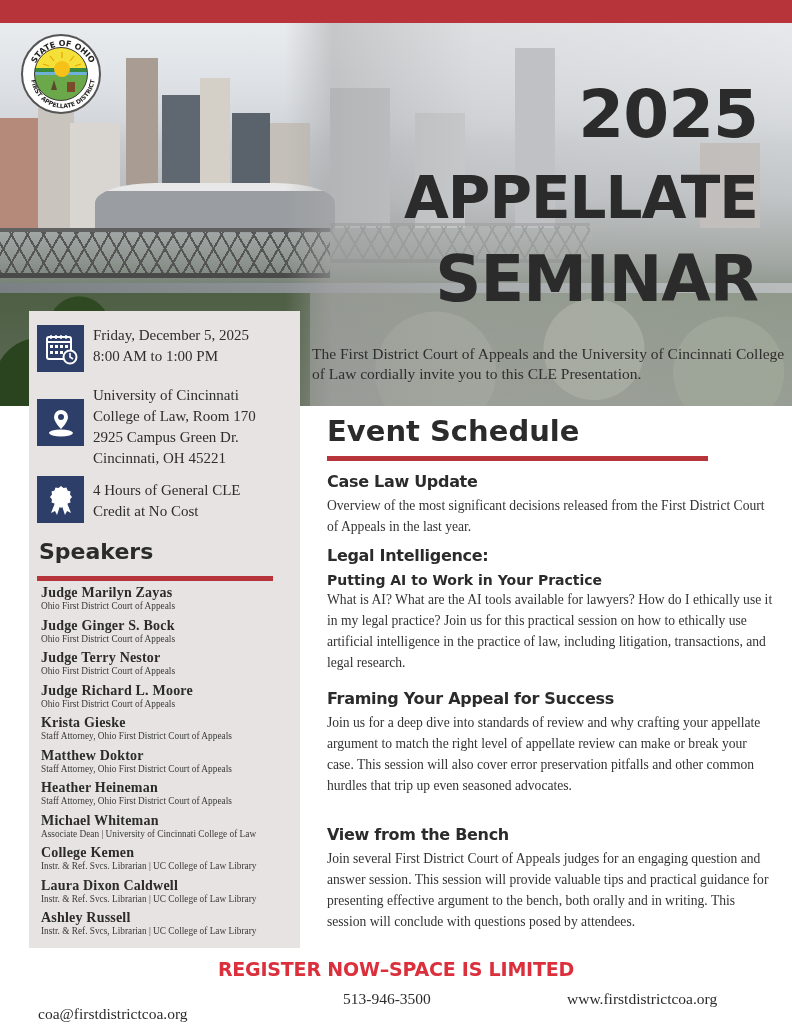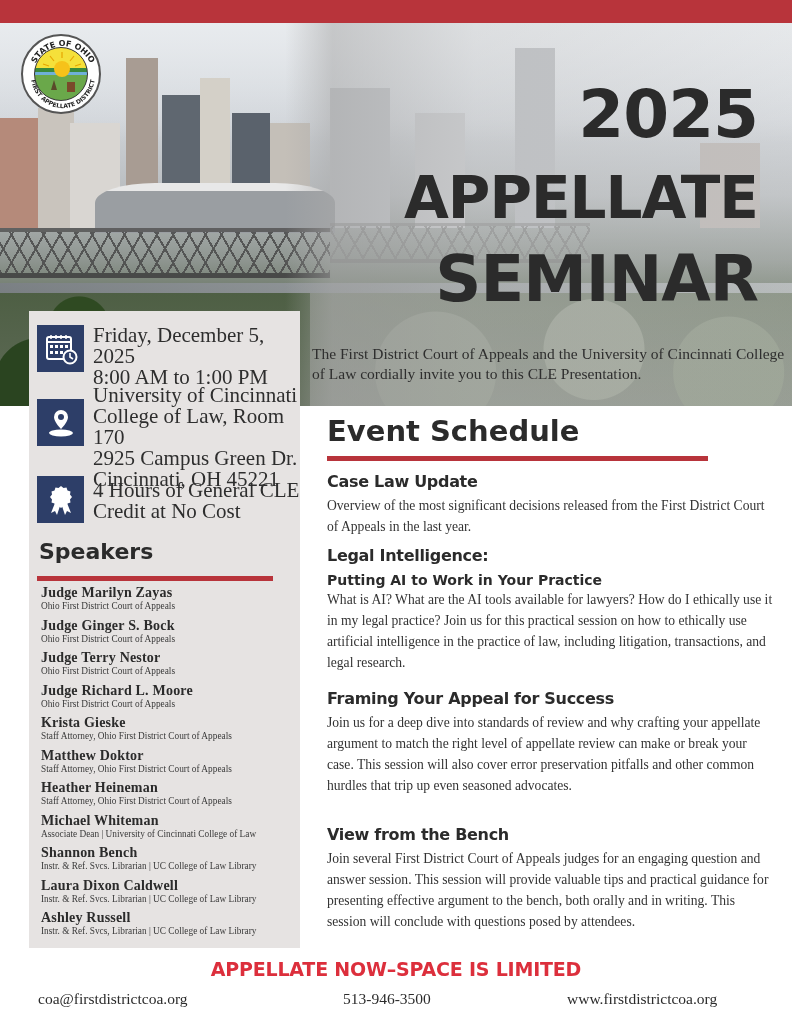--- a/index.html
+++ b/index.html
@@ -48,21 +48,21 @@
   .title.l1 { top: 82px; font-size: 66px; line-height: 66px; }
   .title.l2 { top: 168px; font-size: 58px; line-height: 60px; }
   .title.l3 { top: 240px; font-size: 64px; line-height: 60px; margin-top: 9px; }
 
   .invite { position: absolute; left: 312px; top: 344px; width: 478px; text-align: left; font-size: 15.5px; line-height: 20px; color: #2e2e2e; }
 
   
   .left-panel { position: absolute; left: 29px; top: 311px; width: 271px; height: 637px; background: #e6e3e2; }
   .info-row { position: absolute; left: 8px; display: flex; align-items: flex-start; }
   .icon-box { width: 47px; height: 47px; background: #2d3e68; display: flex; align-items: center; justify-content: center; flex: none; }
-  .info-text { margin-left: 9px; font-size: 21px; line-height: 21px; color: #2e2e2e; }
+  .info-text { margin-left: 9px; font-size: 15px; line-height: 21px; color: #2e2e2e; }
   .row-date { top: 14px; }
   .row-date .info-text { margin-top: 0px; }
   .row-loc { top: 74px; }
   .row-loc .icon-box { margin-top: 14px; }
   .row-cle { top: 165px; }
   .row-cle .info-text { margin-top: 4px; }
 
   .speakers-title { position: absolute; left: 10px; top: 228px; font-family: "DejaVu Sans", "Liberation Sans", sans-serif; font-weight: bold; font-size: 22px; color: #2b2b2b; }
   .rule-left { position: absolute; left: 8px; top: 265px; width: 236px; height: 5px; background: #b8343b; }
   .speakers { position: absolute; left: 12px; top: 274px; width: 262px; }
@@ -77,21 +77,21 @@
   .session h3 { font-family: "DejaVu Sans", "Liberation Sans", sans-serif; font-weight: bold; font-size: 16px; line-height: 26px; color: #2b2b2b; letter-spacing: -0.3px; }
   .session h4 { font-family: "DejaVu Sans", "Liberation Sans", sans-serif; font-weight: bold; font-size: 14px; line-height: 18px; color: #2b2b2b; margin-top: 2px; }
   .session p { font-size: 13.6px; line-height: 21px; color: #333; }
   .s1 { top: 469px; }
   .s2 { top: 543px; }
   .s3 { top: 686px; }
   .s4 { top: 822px; }
 
   .register { position: absolute; left: 0; top: 958px; width: 792px; text-align: center; font-family: "DejaVu Sans", "Liberation Sans", sans-serif; font-weight: bold; font-size: 19px; color: #dc2f3c; letter-spacing: -0.2px; }
   .footer { position: absolute; top: 990px; font-size: 15.5px; color: #2b2b2b; }
-  .f-email { left: 38px; }
+  .f-email { left: 38px; margin-top: 15px; }
   .f-phone { left: 343px; }
   .f-web { left: 567px; }
 </style>
 </head>
 <body>
 
 <div class="top-bar"></div>
 
 <div class="hero">
   <div class="sky-strip"></div>
@@ -245,21 +245,21 @@
     </div>
     <div class="speaker">
       <div class="name">Heather Heineman</div>
       <div class="role">Staff Attorney, Ohio First District Court of Appeals</div>
     </div>
     <div class="speaker">
       <div class="name">Michael Whiteman</div>
       <div class="role">Associate Dean | University of Cincinnati College of Law</div>
     </div>
     <div class="speaker">
-      <div class="name">Shannon Bench</div>
+      <div class="name">College Kemen</div>
       <div class="role">Instr. &amp; Ref. Svcs. Librarian | UC College of Law Library</div>
     </div>
     <div class="speaker">
       <div class="name">Laura Dixon Caldwell</div>
       <div class="role">Instr. &amp; Ref. Svcs. Librarian | UC College of Law Library</div>
     </div>
     <div class="speaker">
       <div class="name">Ashley Russell</div>
       <div class="role">Instr. &amp; Ref. Svcs, Librarian | UC College of Law Library</div>
     </div>
@@ -283,16 +283,16 @@
 <div class="session s3">
   <h3>Framing Your Appeal for Success</h3>
   <p>Join us for a deep dive into standards of review and why crafting your appellate argument to match the right level of appellate review can make or break your case. This session will also cover error preservation pitfalls and other common hurdles that trip up even seasoned advocates.</p>
 </div>
 
 <div class="session s4">
   <h3>View from the Bench</h3>
   <p>Join several First District Court of Appeals judges for an engaging question and answer session. This session will provide valuable tips and practical guidance for presenting effective argument to the bench, both orally and in writing. This session will conclude with questions posed by attendees.</p>
 </div>
 
-<div class="register">APPELLATE NOW–SPACE IS LIMITED</div>
+<div class="register">REGISTER NOW–SPACE IS LIMITED</div>
 <div class="footer f-email">coa@firstdistrictcoa.org</div>
 <div class="footer f-phone">513-946-3500</div>
 <div class="footer f-web">www.firstdistrictcoa.org</div>
 
 </body></html>

